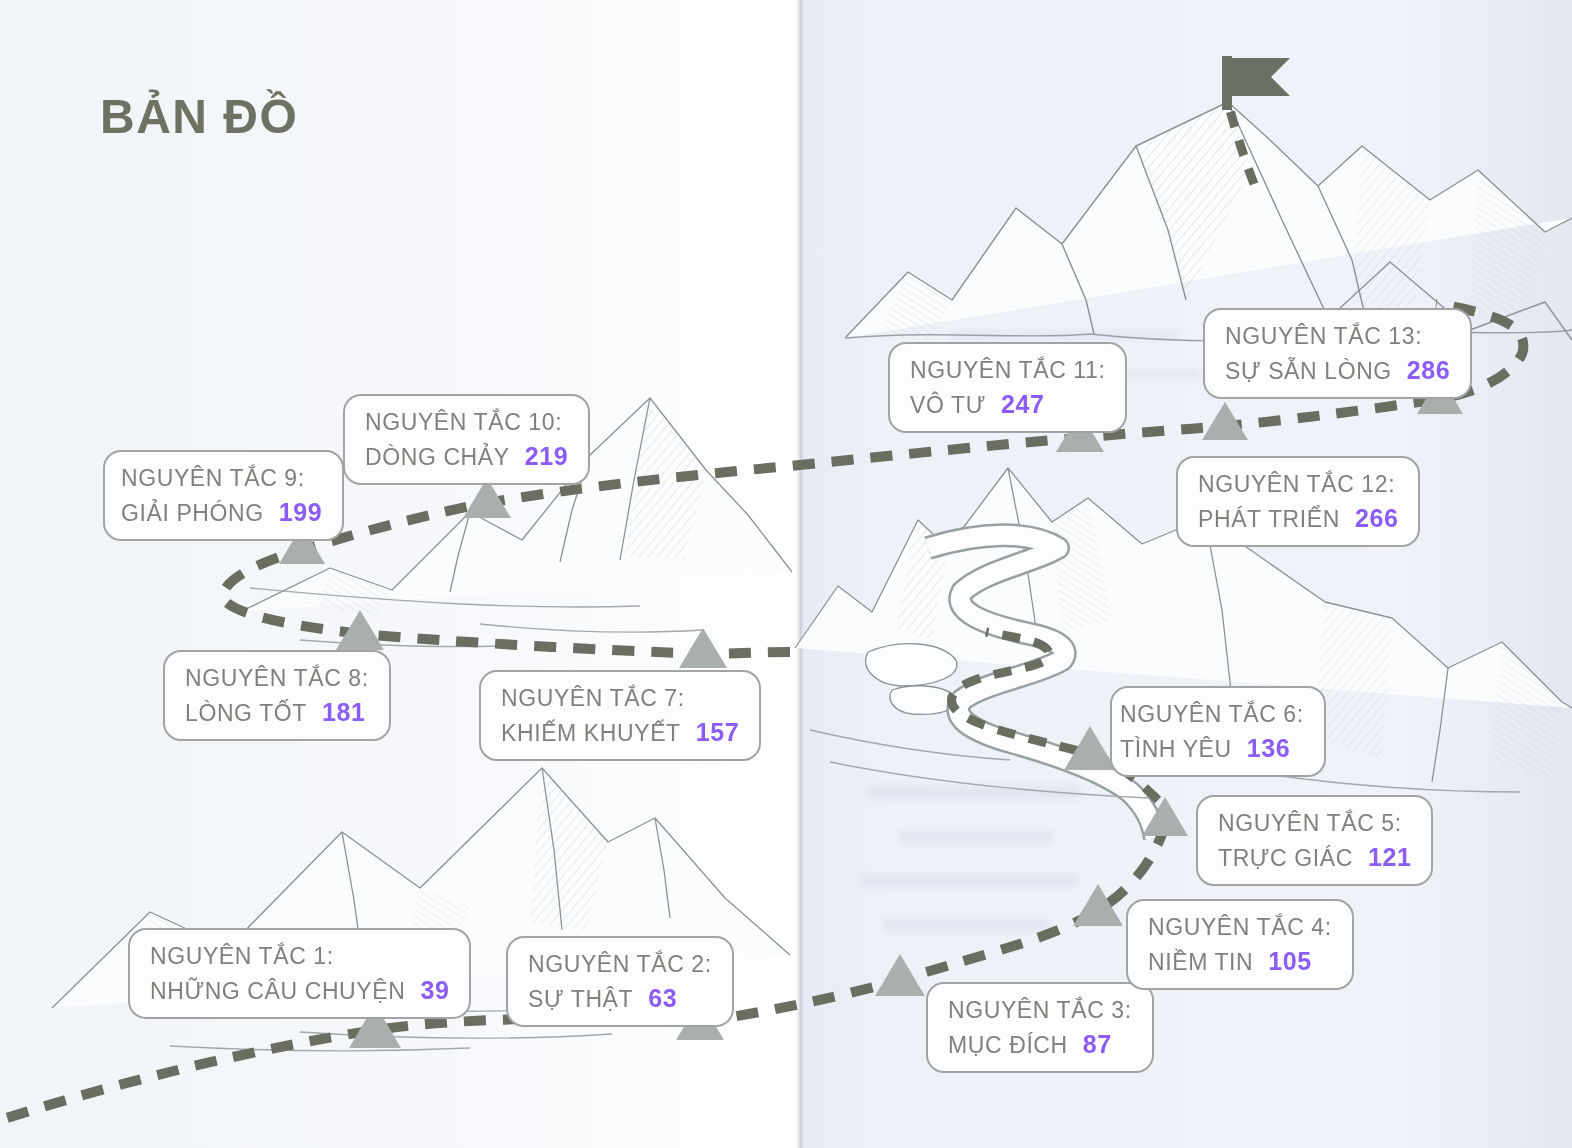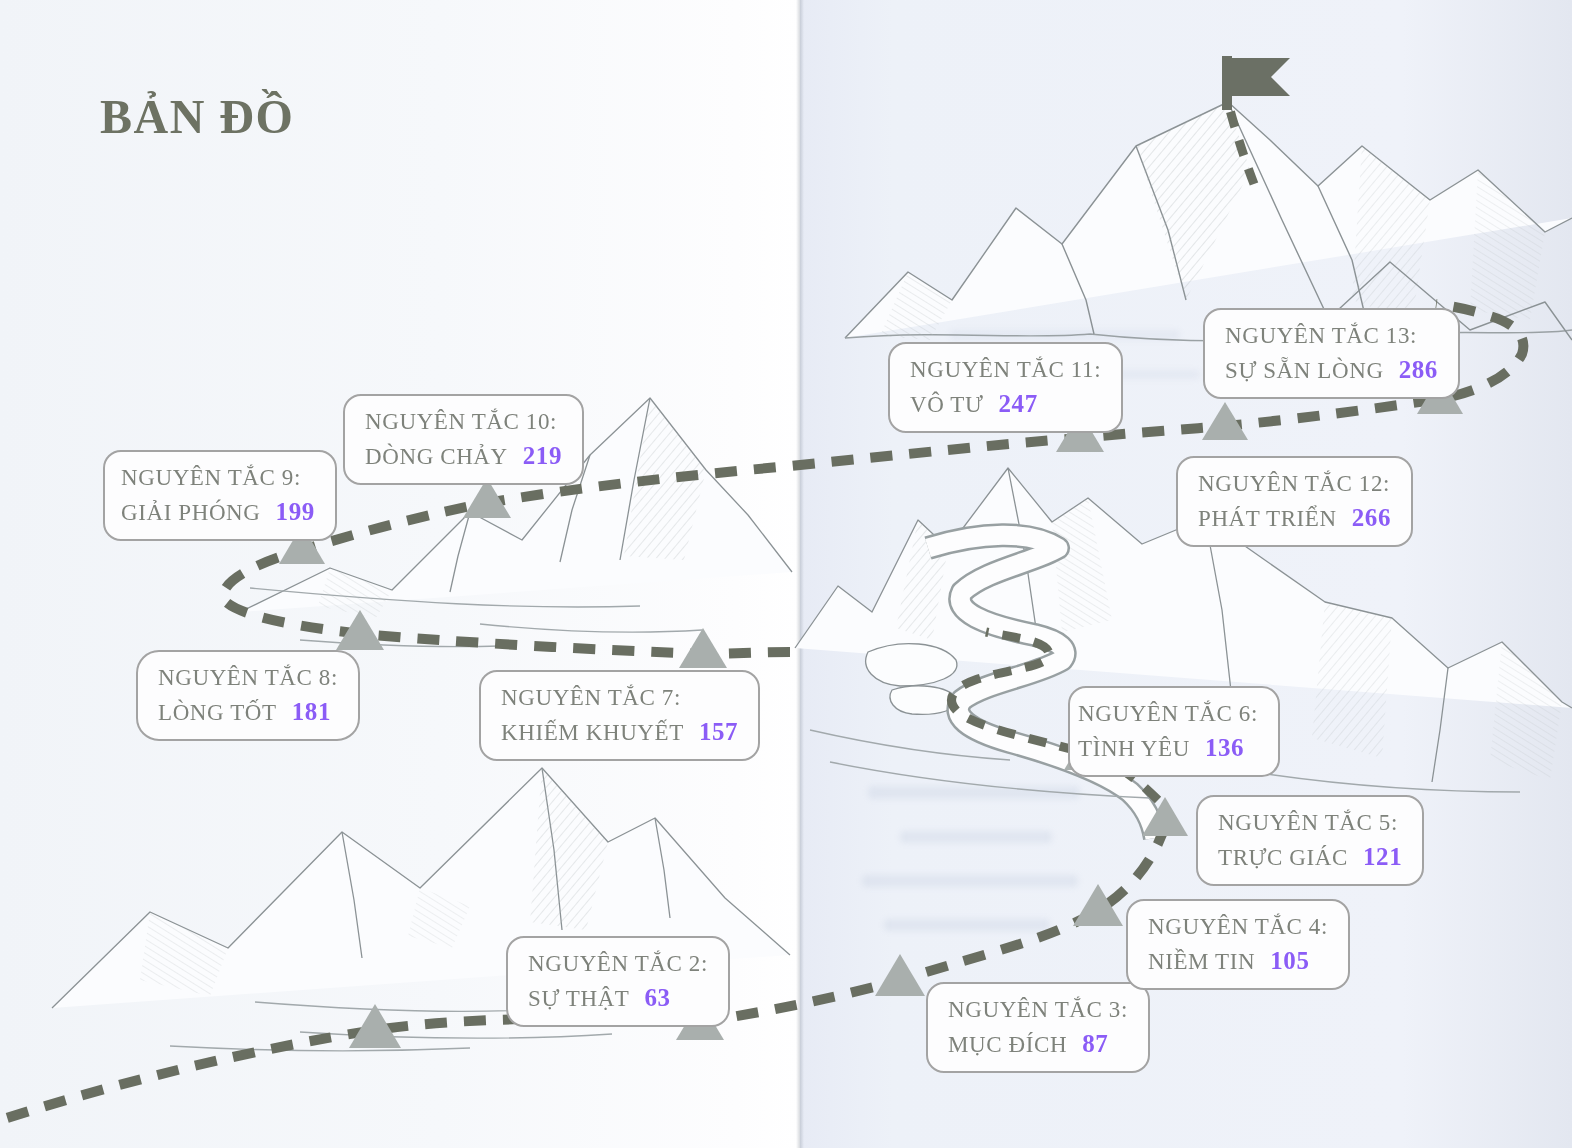--- a/index.html
+++ b/index.html
@@ -1,39 +1,39 @@
 <!DOCTYPE html>
 <html><head>
 <meta charset="utf-8">
 <style>
   html,body{margin:0;padding:0;background:#e8ecf4;}
   #spread{
     position:relative;width:1572px;height:1148px;overflow:hidden;
-    font-family:Liberation Serif, serif;
+    font-family:Liberation Sans, sans-serif;
   }
   
   #page-left{position:absolute;left:0;top:0;width:800px;height:1148px;
     background:linear-gradient(90deg,#f1f4f8 0%,#f6f8fb 55%,#fdfdfe 92%,#ffffff 100%);}
   #page-right{position:absolute;left:800px;top:0;width:772px;height:1148px;
     background:linear-gradient(90deg,#e7ebf5 0%,#edf1f8 12%,#eff2f9 78%,#e3e7f0 100%);}
   #gutter{position:absolute;left:796px;top:0;width:8px;height:1148px;
     background:linear-gradient(90deg,rgba(255,255,255,0),rgba(140,148,160,.35),rgba(255,255,255,0));}
   svg{position:absolute;left:0;top:0;}
   
   #map-title{position:absolute;left:100px;top:88px;color:#6d7263;font-weight:bold;
     font-size:48px;line-height:57px;letter-spacing:1.5px;}
   
   .plabel{position:absolute;background:#fdfdfe;border:2px solid #a3a3a3;border-radius:18px;
     padding:9px 20px;color:#7e827b;font-size:23px;line-height:34px;letter-spacing:.6px;
     white-space:nowrap;}
   .plabel .num{font-weight:bold;color:#8b5cf6;margin-left:15px;font-size:25px;}
   .p1{left:128px;top:928px;}  .p2{left:506px;top:936px;}
   .p3{left:926px;top:982px;}  .p4{left:1126px;top:899px;}
-  .p5{left:1196px;top:795px;} .p6{left:1068px;top:686px;padding-left:8px;}
-  .p7{left:479px;top:670px;}  .p8{left:136px;top:650px;border-radius:23px;}
+  .p5{left:1196px;top:795px;} .p6{left:1110px;top:686px;padding-left:8px;}
+  .p7{left:479px;top:670px;}  .p8{left:163px;top:650px;}
   .p9{left:103px;top:450px;padding-left:16px;}  .p10{left:343px;top:394px;}
   .p11{left:888px;top:342px;} .p12{left:1176px;top:456px;}
   .p13{left:1203px;top:308px;}
   
   .ghost{position:absolute;background:#8fa0c0;opacity:.14;filter:blur(3px);border-radius:4px;}
 </style>
 </head>
 <body>
 
 <div id="spread">
@@ -138,20 +138,24 @@
     <g fill="#6b7065">
       <rect x="1222" y="56" width="10" height="54"></rect>
       <path d="M 1232 58 L 1290 58 L 1271 77 L 1290 96 L 1232 96 Z"></path>
     </g>
   </svg>
 
   <div id="map-title">
     <div>BẢN ĐỒ</div>
   </div>
 
+  <div class="plabel p1">
+    <div>NGUYÊN TẮC 1:</div>
+    <div><span>NHỮNG CÂU CHUYỆN</span><span class="num">39</span></div>
+  </div>
   <div class="plabel p2">
     <div>NGUYÊN TẮC 2:</div>
     <div><span>SỰ THẬT</span><span class="num">63</span></div>
   </div>
   <div class="plabel p3">
     <div>NGUYÊN TẮC 3:</div>
     <div><span>MỤC ĐÍCH</span><span class="num">87</span></div>
   </div>
   <div class="plabel p4">
     <div>NGUYÊN TẮC 4:</div>

